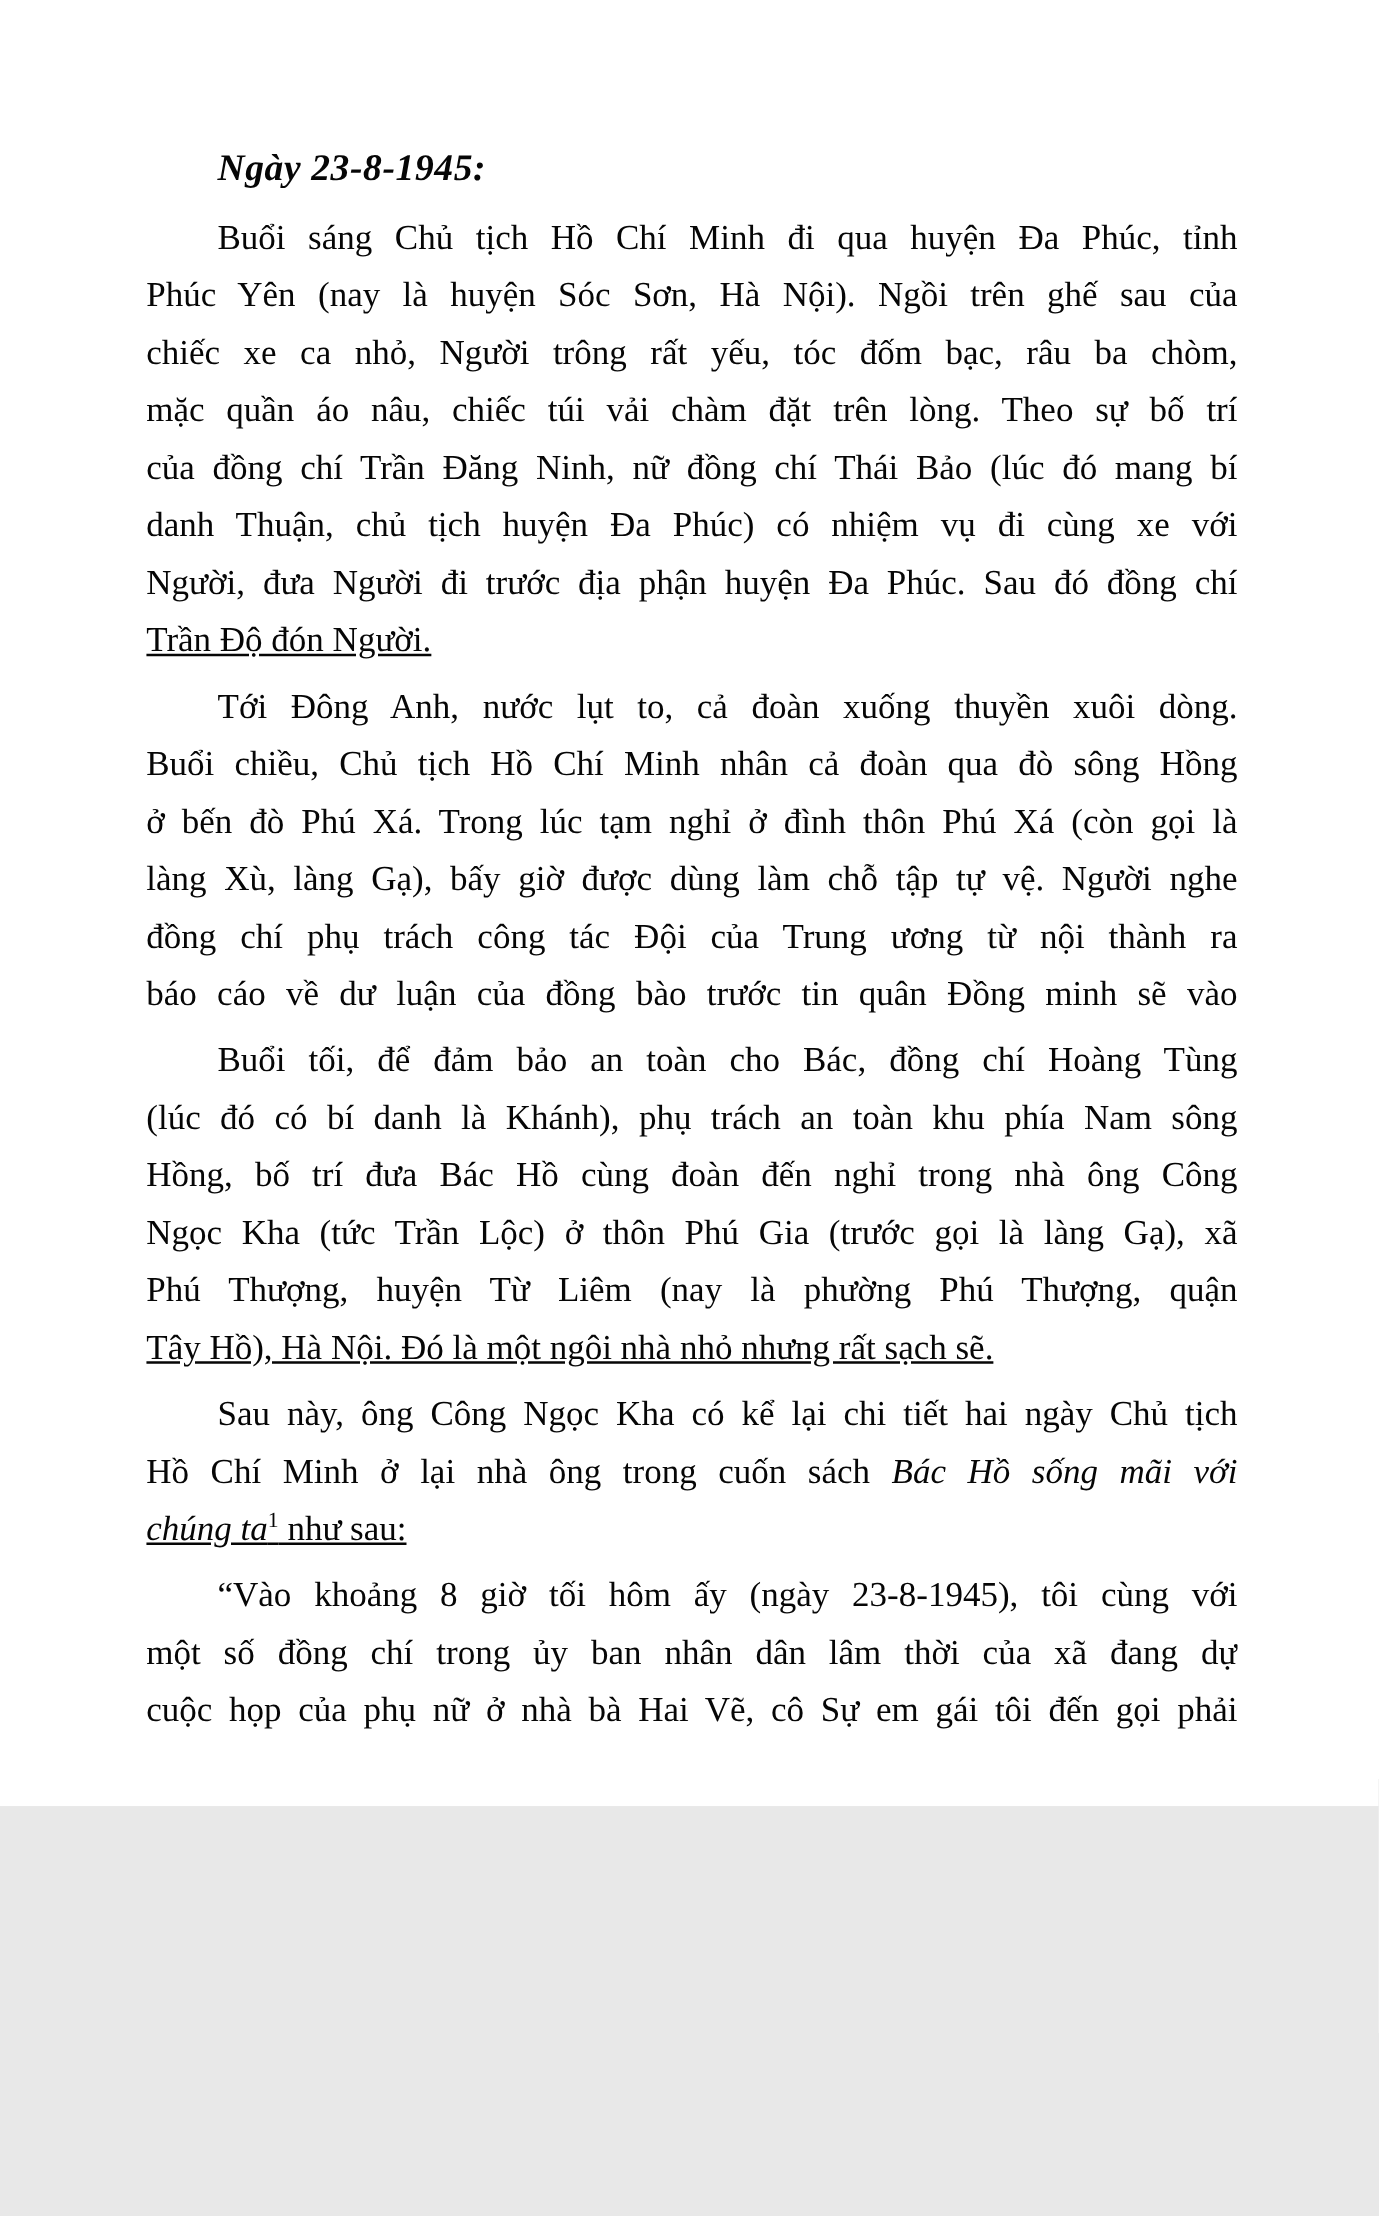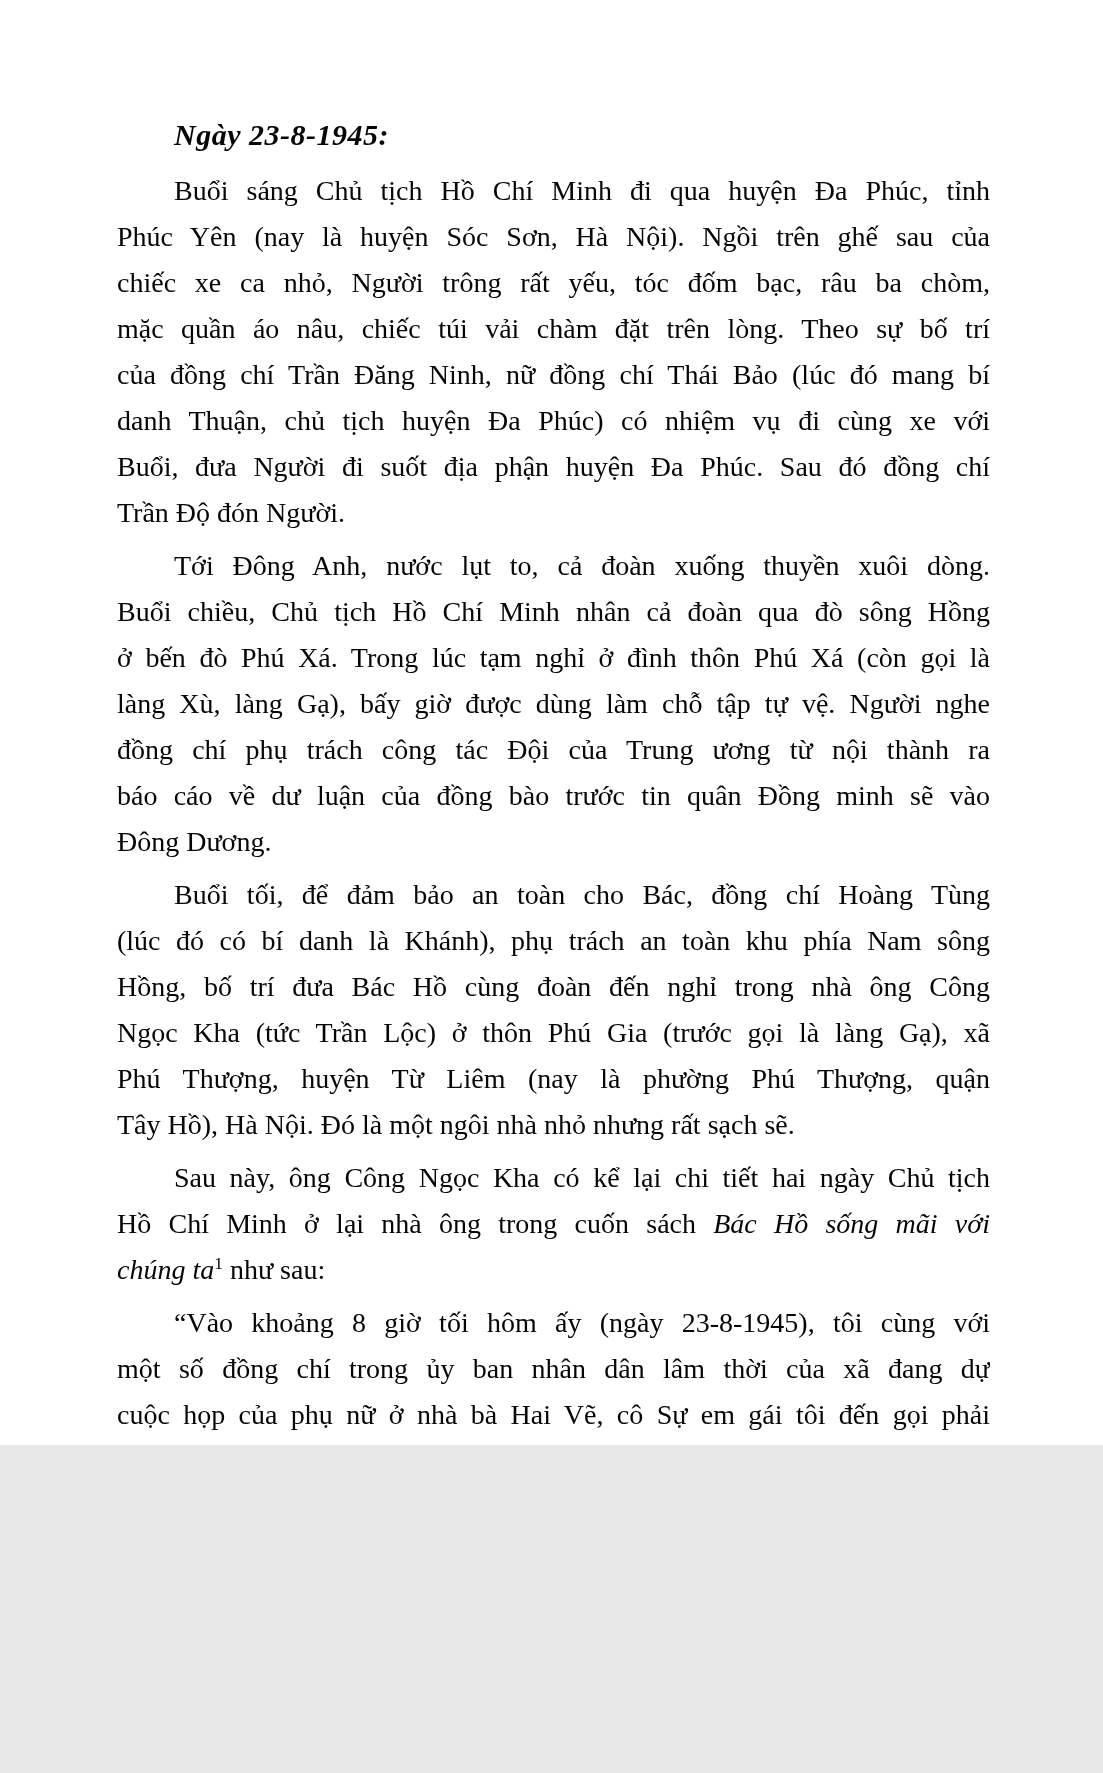--- a/index.html
+++ b/index.html
@@ -44,20 +44,21 @@
     text-align-last: justify;
     -moz-text-align-last: justify;
     white-space: normal;
   }
   .line.first {
     text-indent: 57px;
   }
   .line.last {
     text-align: center;
     text-align-last: left;
+    text-decoration: underline;
     -moz-text-align-last: left;
   }
   .italic {
     font-style: italic;
   }
   .sup {
     font-size: 0.62em;
     vertical-align: super;
     line-height: 0;
   }
@@ -95,31 +96,30 @@
   <div class="content">
     <h2 class="heading">Ngày 23-8-1945:</h2>
     <div id="paragraphs">
         <div class="para">
           <div class="line first"><span>Buổi sáng Chủ tịch Hồ Chí Minh đi qua huyện Đa Phúc, tỉnh</span></div>
           <div class="line"><span>Phúc Yên (nay là huyện Sóc Sơn, Hà Nội). Ngồi trên ghế sau của</span></div>
           <div class="line"><span>chiếc xe ca nhỏ, Người trông rất yếu, tóc đốm bạc, râu ba chòm,</span></div>
           <div class="line"><span>mặc quần áo nâu, chiếc túi vải chàm đặt trên lòng. Theo sự bố trí</span></div>
           <div class="line"><span>của đồng chí Trần Đăng Ninh, nữ đồng chí Thái Bảo (lúc đó mang bí</span></div>
           <div class="line"><span>danh Thuận, chủ tịch huyện Đa Phúc) có nhiệm vụ đi cùng xe với</span></div>
-          <div class="line"><span>Buổi, đưa Người đi suốt địa phận huyện Đa Phúc. Sau đó đồng chí</span></div>
+          <div class="line"><span>Người, đưa Người đi trước địa phận huyện Đa Phúc. Sau đó đồng chí</span></div>
           <div class="line last"><span>Trần Độ đón Người.</span></div>
         </div>
         <div class="para">
           <div class="line first"><span>Tới Đông Anh, nước lụt to, cả đoàn xuống thuyền xuôi dòng.</span></div>
           <div class="line"><span>Buổi chiều, Chủ tịch Hồ Chí Minh nhân cả đoàn qua đò sông Hồng</span></div>
           <div class="line"><span>ở bến đò Phú Xá. Trong lúc tạm nghỉ ở đình thôn Phú Xá (còn gọi là</span></div>
           <div class="line"><span>làng Xù, làng Gạ), bấy giờ được dùng làm chỗ tập tự vệ. Người nghe</span></div>
           <div class="line"><span>đồng chí phụ trách công tác Đội của Trung ương từ nội thành ra</span></div>
           <div class="line"><span>báo cáo về dư luận của đồng bào trước tin quân Đồng minh sẽ vào</span></div>
-          <div class="line last"><span>Đông Dương.</span></div>
         </div>
         <div class="para">
           <div class="line first"><span>Buổi tối, để đảm bảo an toàn cho Bác, đồng chí Hoàng Tùng</span></div>
           <div class="line"><span>(lúc đó có bí danh là Khánh), phụ trách an toàn khu phía Nam sông</span></div>
           <div class="line"><span>Hồng, bố trí đưa Bác Hồ cùng đoàn đến nghỉ trong nhà ông Công</span></div>
           <div class="line"><span>Ngọc Kha (tức Trần Lộc) ở thôn Phú Gia (trước gọi là làng Gạ), xã</span></div>
           <div class="line"><span>Phú Thượng, huyện Từ Liêm (nay là phường Phú Thượng, quận</span></div>
           <div class="line last"><span>Tây Hồ), Hà Nội. Đó là một ngôi nhà nhỏ nhưng rất sạch sẽ.</span></div>
         </div>
         <div class="para">

